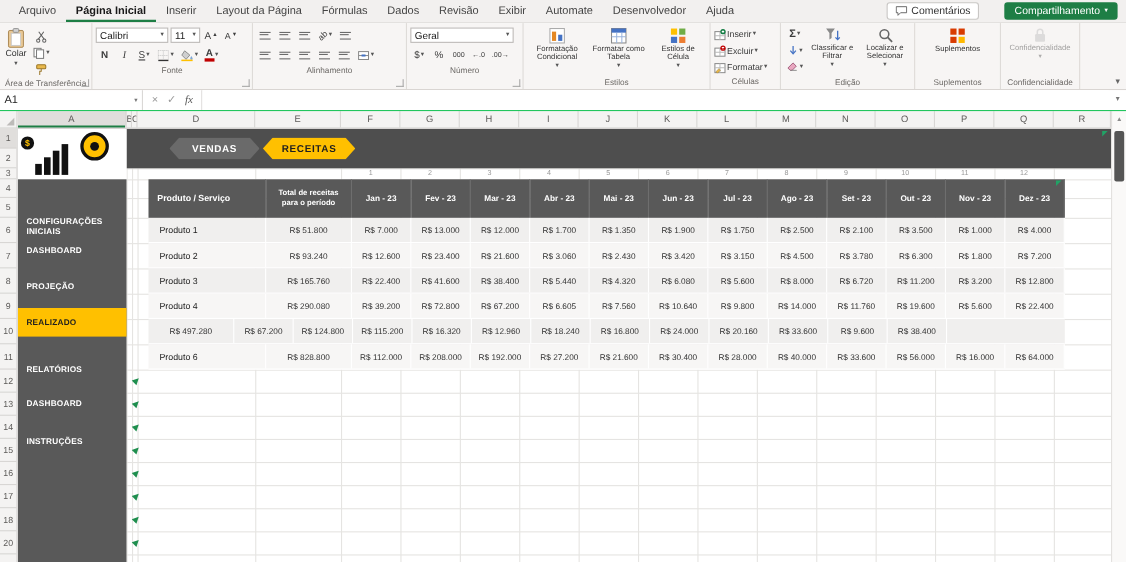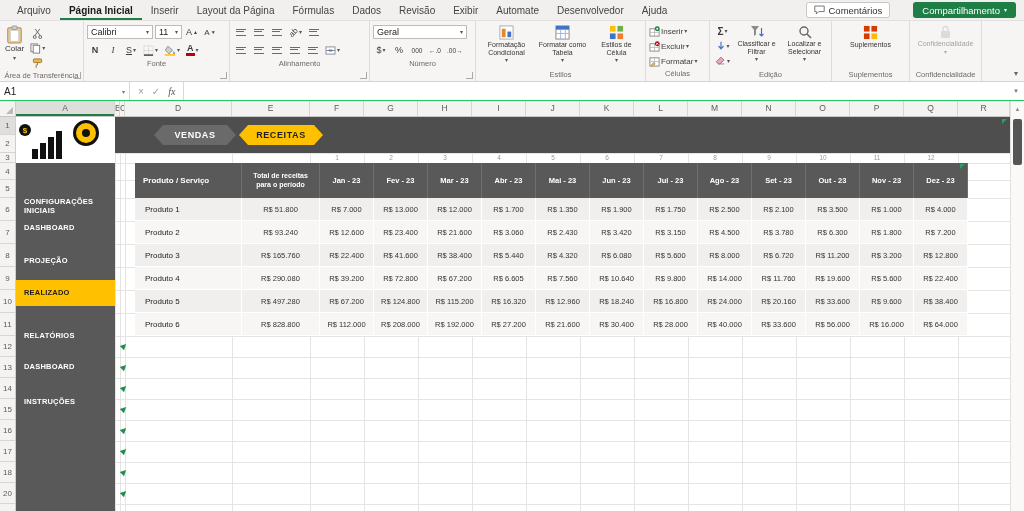--- a/index.html
+++ b/index.html
@@ -661,21 +661,20 @@
             <div class="td td-val">R$ 7.560</div>
             <div class="td td-val">R$ 10.640</div>
             <div class="td td-val">R$ 9.800</div>
             <div class="td td-val">R$ 14.000</div>
             <div class="td td-val">R$ 11.760</div>
             <div class="td td-val">R$ 19.600</div>
             <div class="td td-val">R$ 5.600</div>
             <div class="td td-val">R$ 22.400</div>
           </div>
           <div class="trow odd">
-            <div class="td td-name">Produto 5</div>
             <div class="td td-total">R$ 497.280</div>
             <div class="td td-val">R$ 67.200</div>
             <div class="td td-val">R$ 124.800</div>
             <div class="td td-val">R$ 115.200</div>
             <div class="td td-val">R$ 16.320</div>
             <div class="td td-val">R$ 12.960</div>
             <div class="td td-val">R$ 18.240</div>
             <div class="td td-val">R$ 16.800</div>
             <div class="td td-val">R$ 24.000</div>
             <div class="td td-val">R$ 20.160</div>

